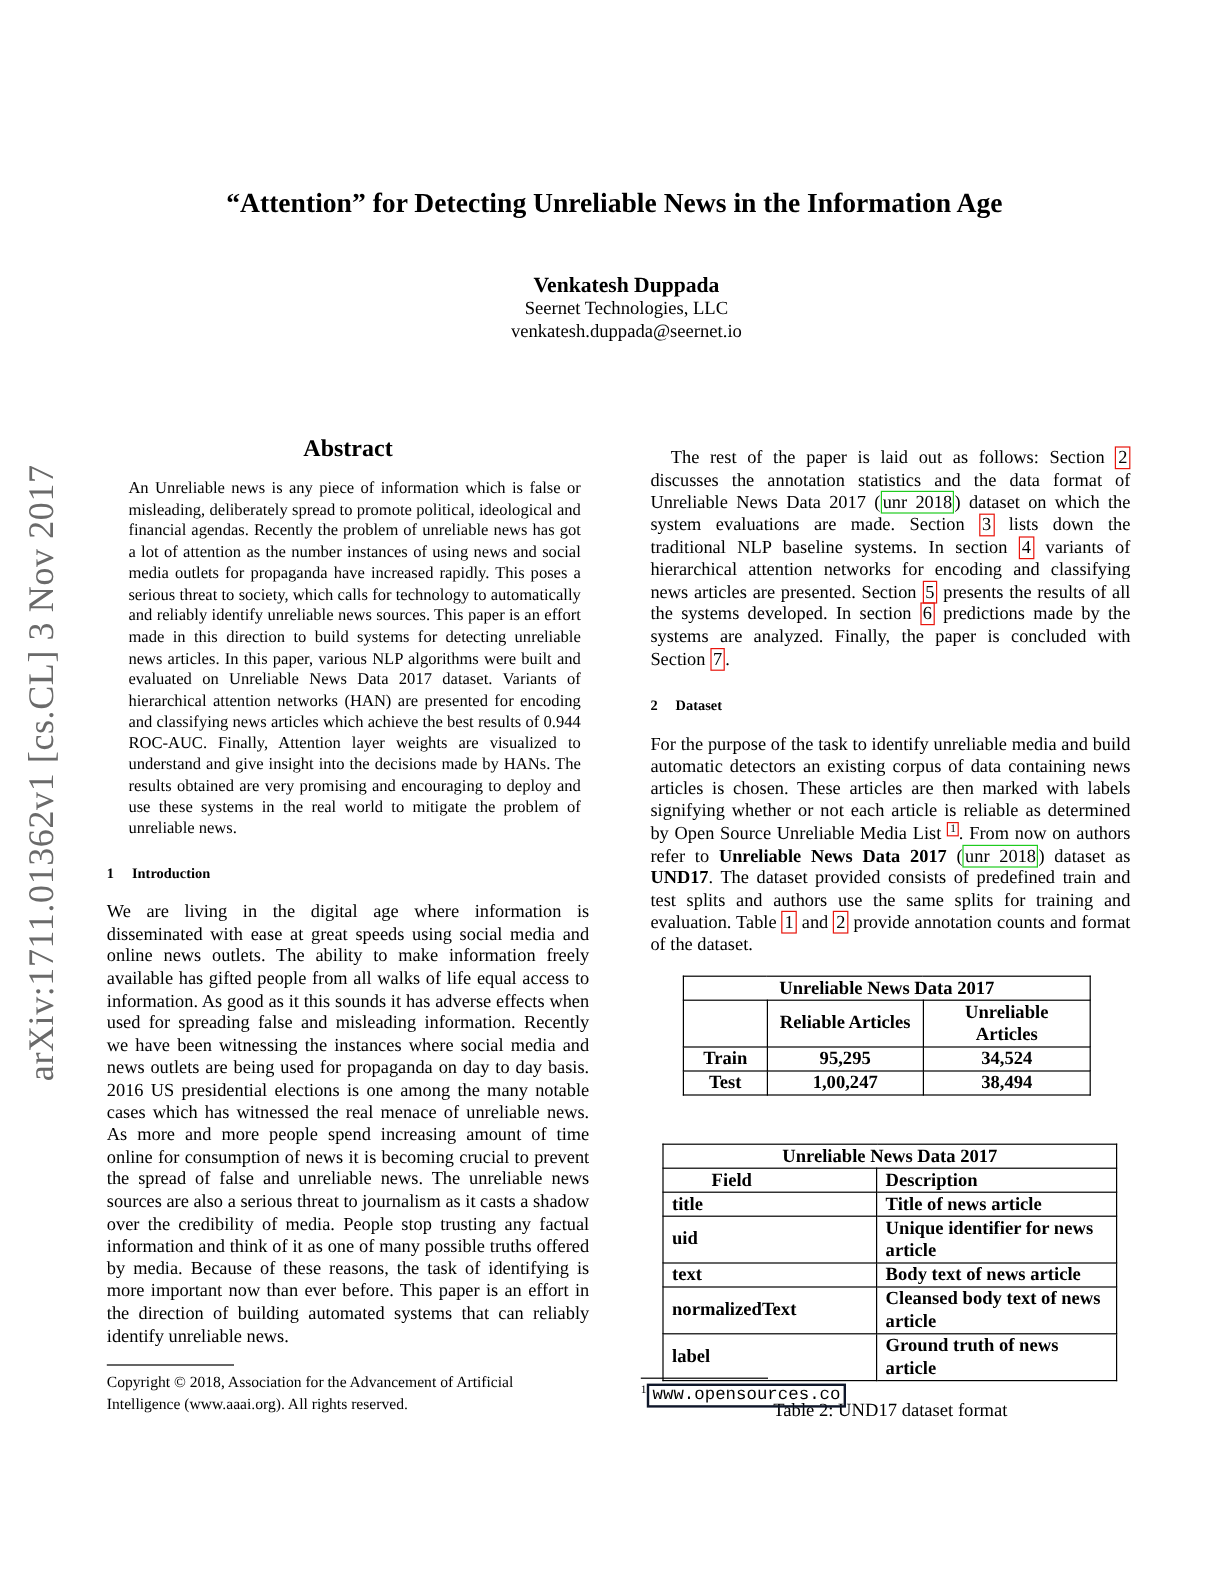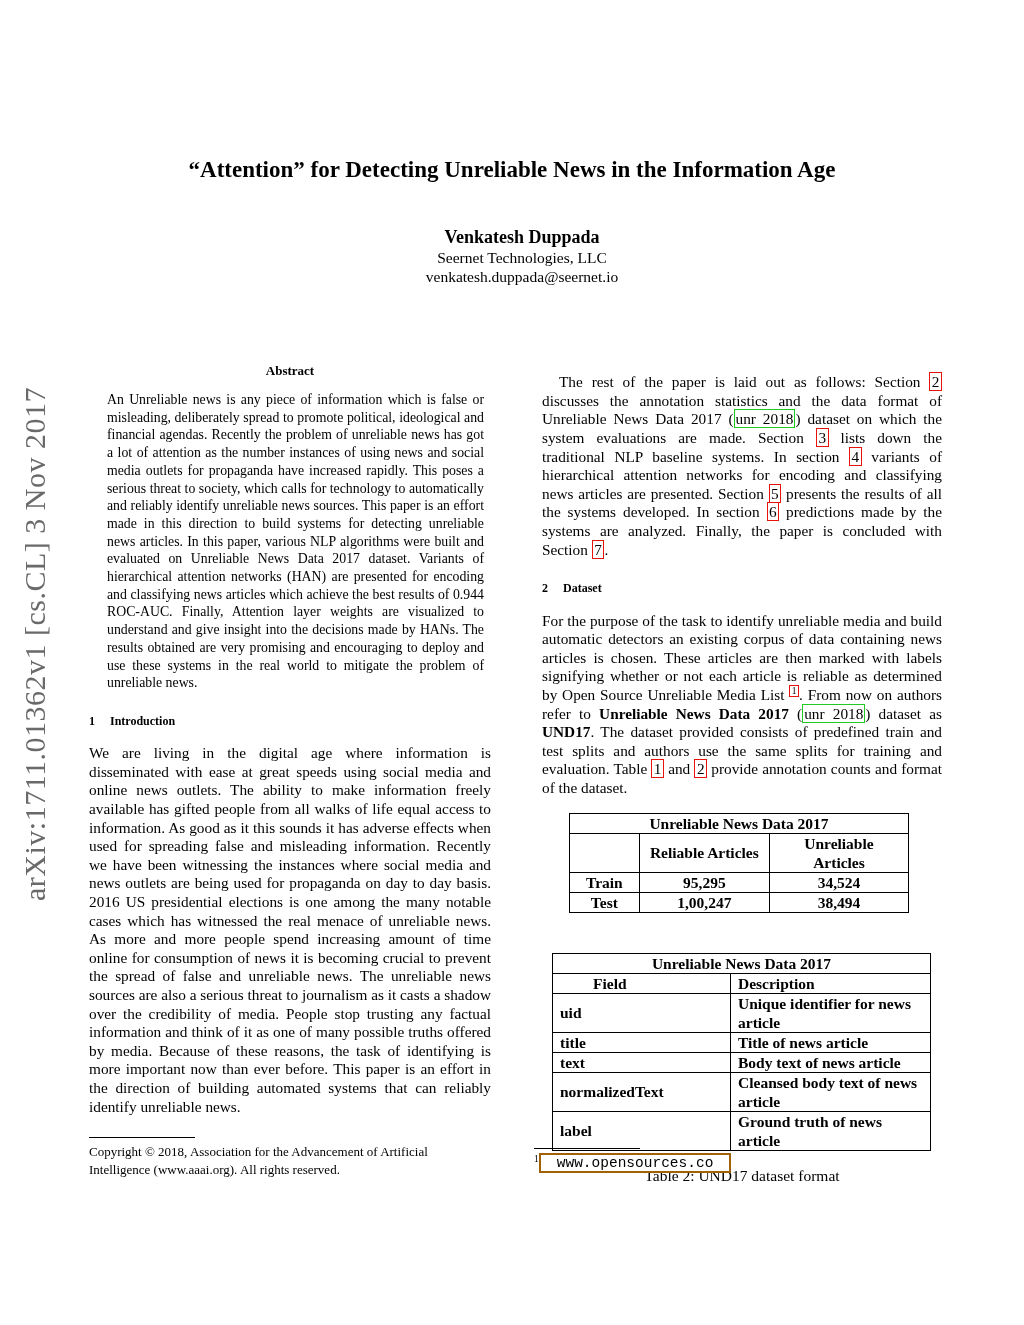--- a/index.html
+++ b/index.html
@@ -24,21 +24,21 @@
     text-align:center; font-size:23px; font-weight:bold;
   }
   .author-block { position:absolute; top:227px; left:0; width:100%; text-align:center;padding-left:10px; }
   .author-name { font-size:18px; font-weight:bold; line-height:21px; }
   .author-affiliation, .author-email { font-size:15.5px; line-height:19px; }
 
   
   .col-left  { position:absolute; left:89px;  top:360px; width:402px; }
   .col-right { position:absolute; left:542px; top:358px; width:400px; }
 
-  .abstract-heading { text-align:center; font-size:13px; font-weight:bold; margin:3px 0 12px 0; }
+  .abstract-heading { text-align:center; font-size:20px; font-weight:bold; margin:3px 0 12px 0; }
   .abstract-text {
     margin:0 7px 0 18px; font-size:13.8px; line-height:17.7px;
     text-align:justify;
   }
   .section-heading { text-align:left; font-size:12px; font-weight:bold; margin:22px 0 13px 0; }
   .section-heading .sec-num { margin-right:15px; }
   .body-par { font-size:15.3px; line-height:18.6px; text-align:justify; }
   .indent-first { text-indent:17px; }
 
   
@@ -67,21 +67,21 @@
   .tbl2 .cf { width:130px;padding-left:40px; }
   .tbl-caption { text-align:center; font-size:15.5px; margin-top:16px; }
 
   
   .footnote-left { position:absolute; left:89px; top:1137px; width:402px; font-size:13px; line-height:17.5px; }
   .footnote-right { position:absolute; left:534px; top:1148px; width:400px; font-size:13px; }
   .fn-rule { width:106px; border-top:1.4px solid #000; margin-bottom:5px; }
   .fn-marker { font-size:9.5px; vertical-align:super; }
   .url-box {
     font-family:"Liberation Mono","DejaVu Sans Mono",monospace;
-    font-size:14.5px; border:2px solid #a16207; padding:0 16px;
+    font-size:14.5px; border:2px solid #0f172a; padding:0 3px;
   }
 </style>
 </head>
 <body>
 
 <div class="page">
 
   <div class="arxiv-stamp">arXiv:1711.01362v1  [cs.CL]  3 Nov 2017</div>
 
   <div class="paper-title">“Attention” for Detecting Unreliable News in the Information Age</div>
@@ -141,26 +141,26 @@
     <table class="tbl tbl2">
       <tbody>
           <tr>
         <th class="tbl-title" colspan="2">Unreliable News Data 2017</th>
       </tr>
       <tr>
         <td class="col-head cf">Field</td>
         <td class="col-head dbl-left">Description</td>
       </tr>
       <tr>
+        <td>title</td>
+        <td class="dbl-left">Title of news article</td>
+      </tr>
+      <tr>
         <td>uid</td>
         <td class="dbl-left">Unique identifier for news article</td>
-      </tr>
-      <tr>
-        <td>title</td>
-        <td class="dbl-left">Title of news article</td>
       </tr>
       <tr>
         <td>text</td>
         <td class="dbl-left">Body text of news article</td>
       </tr>
       <tr>
         <td>normalizedText</td>
         <td class="dbl-left">Cleansed body text of news article</td>
       </tr>
       <tr>

